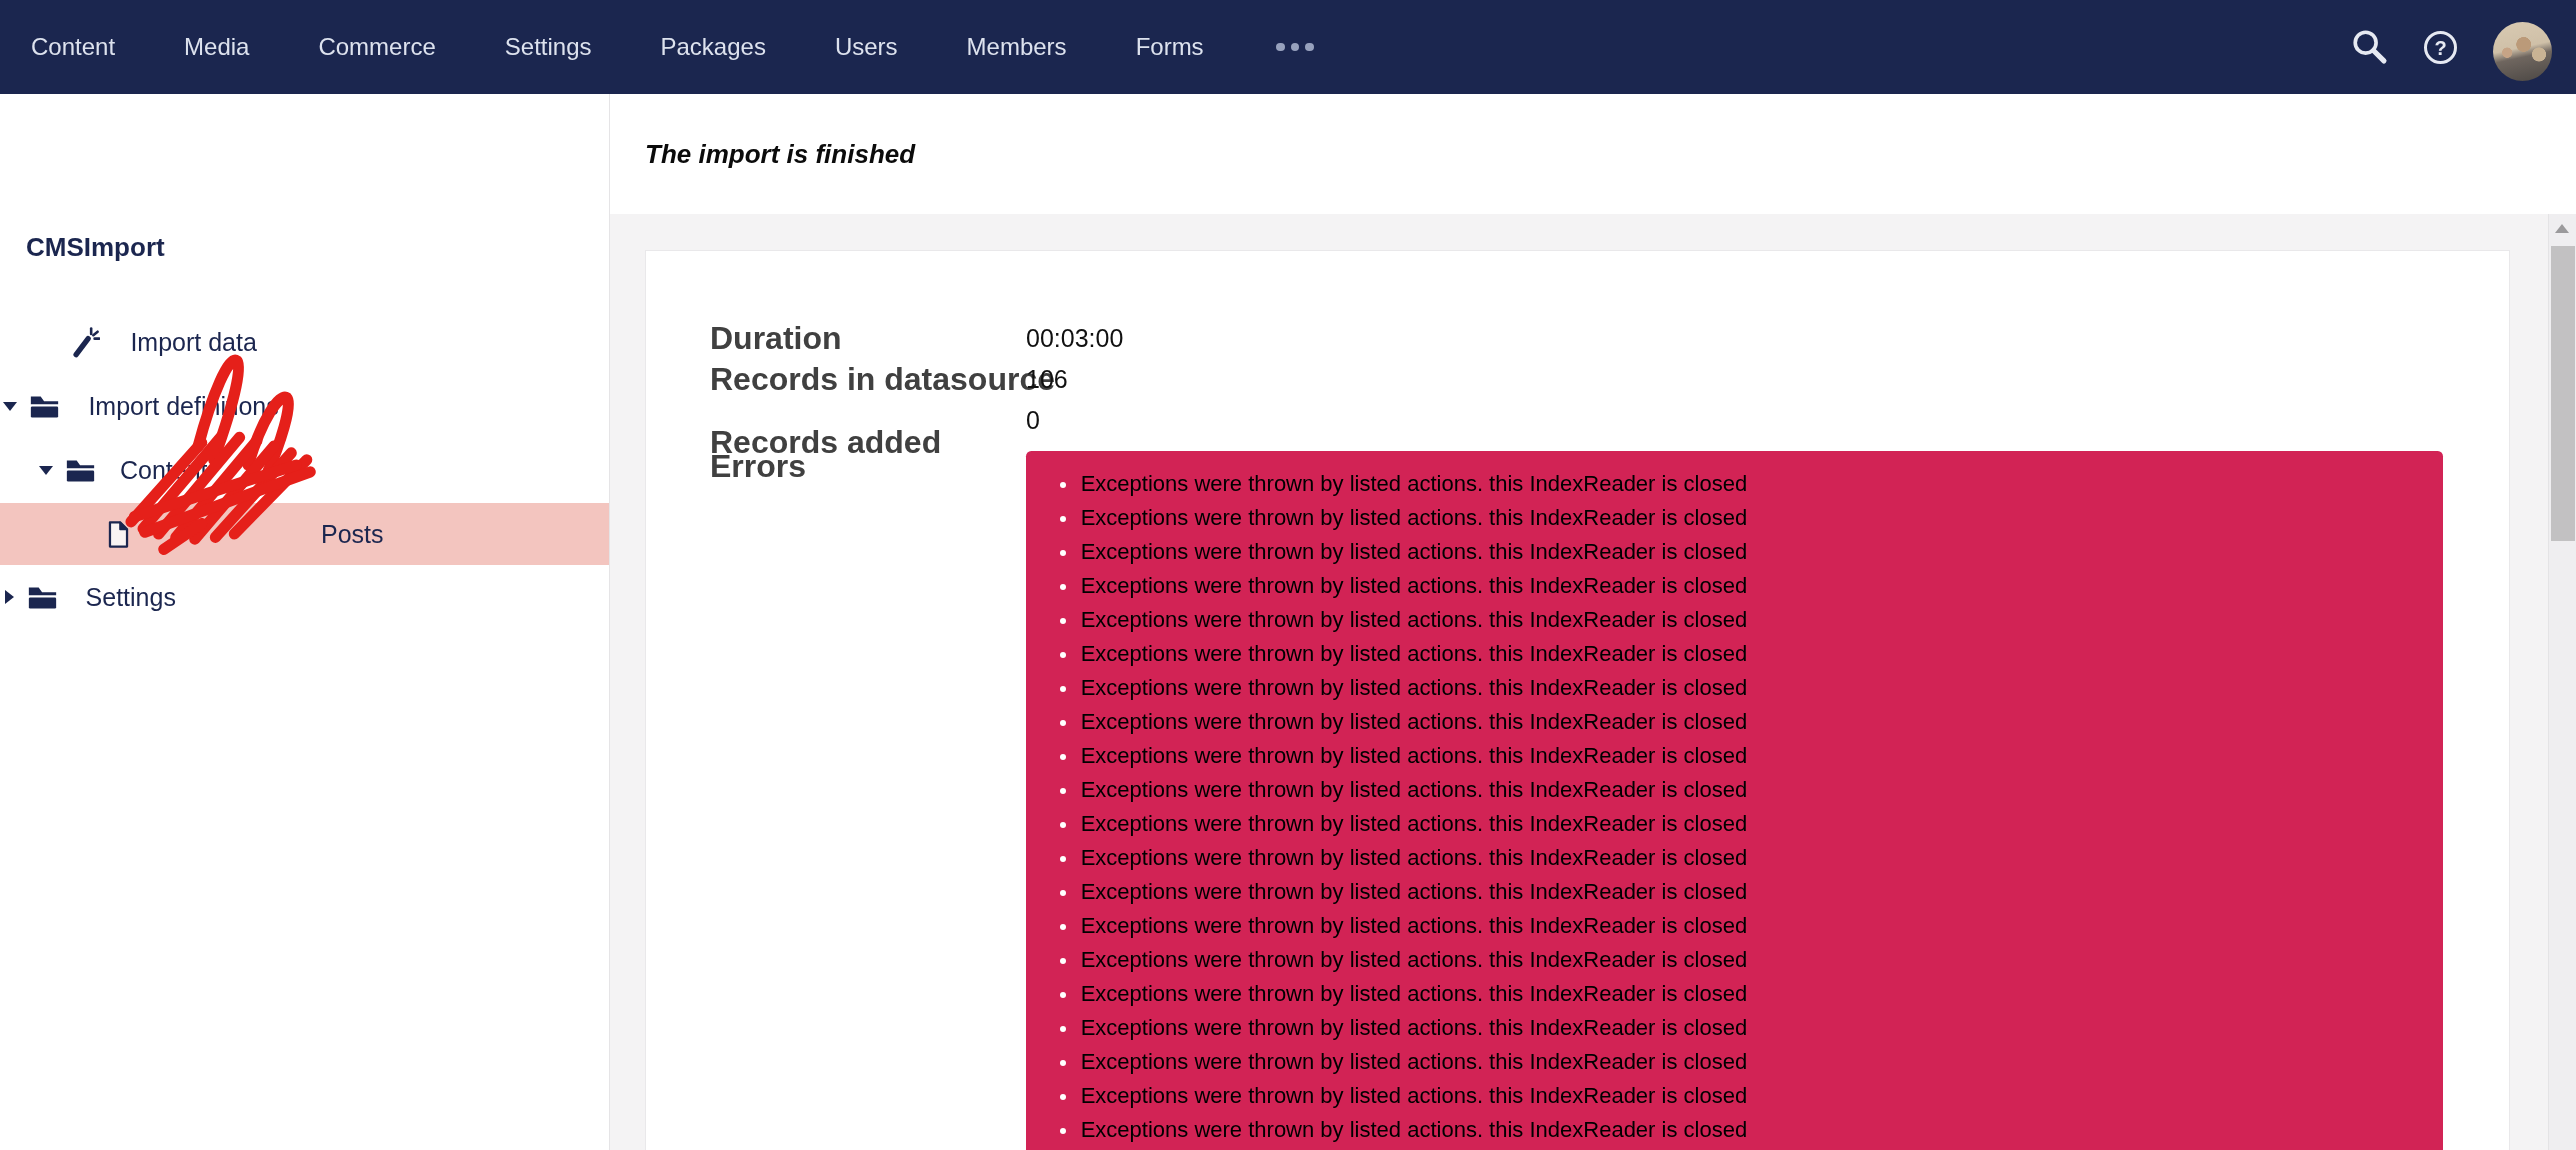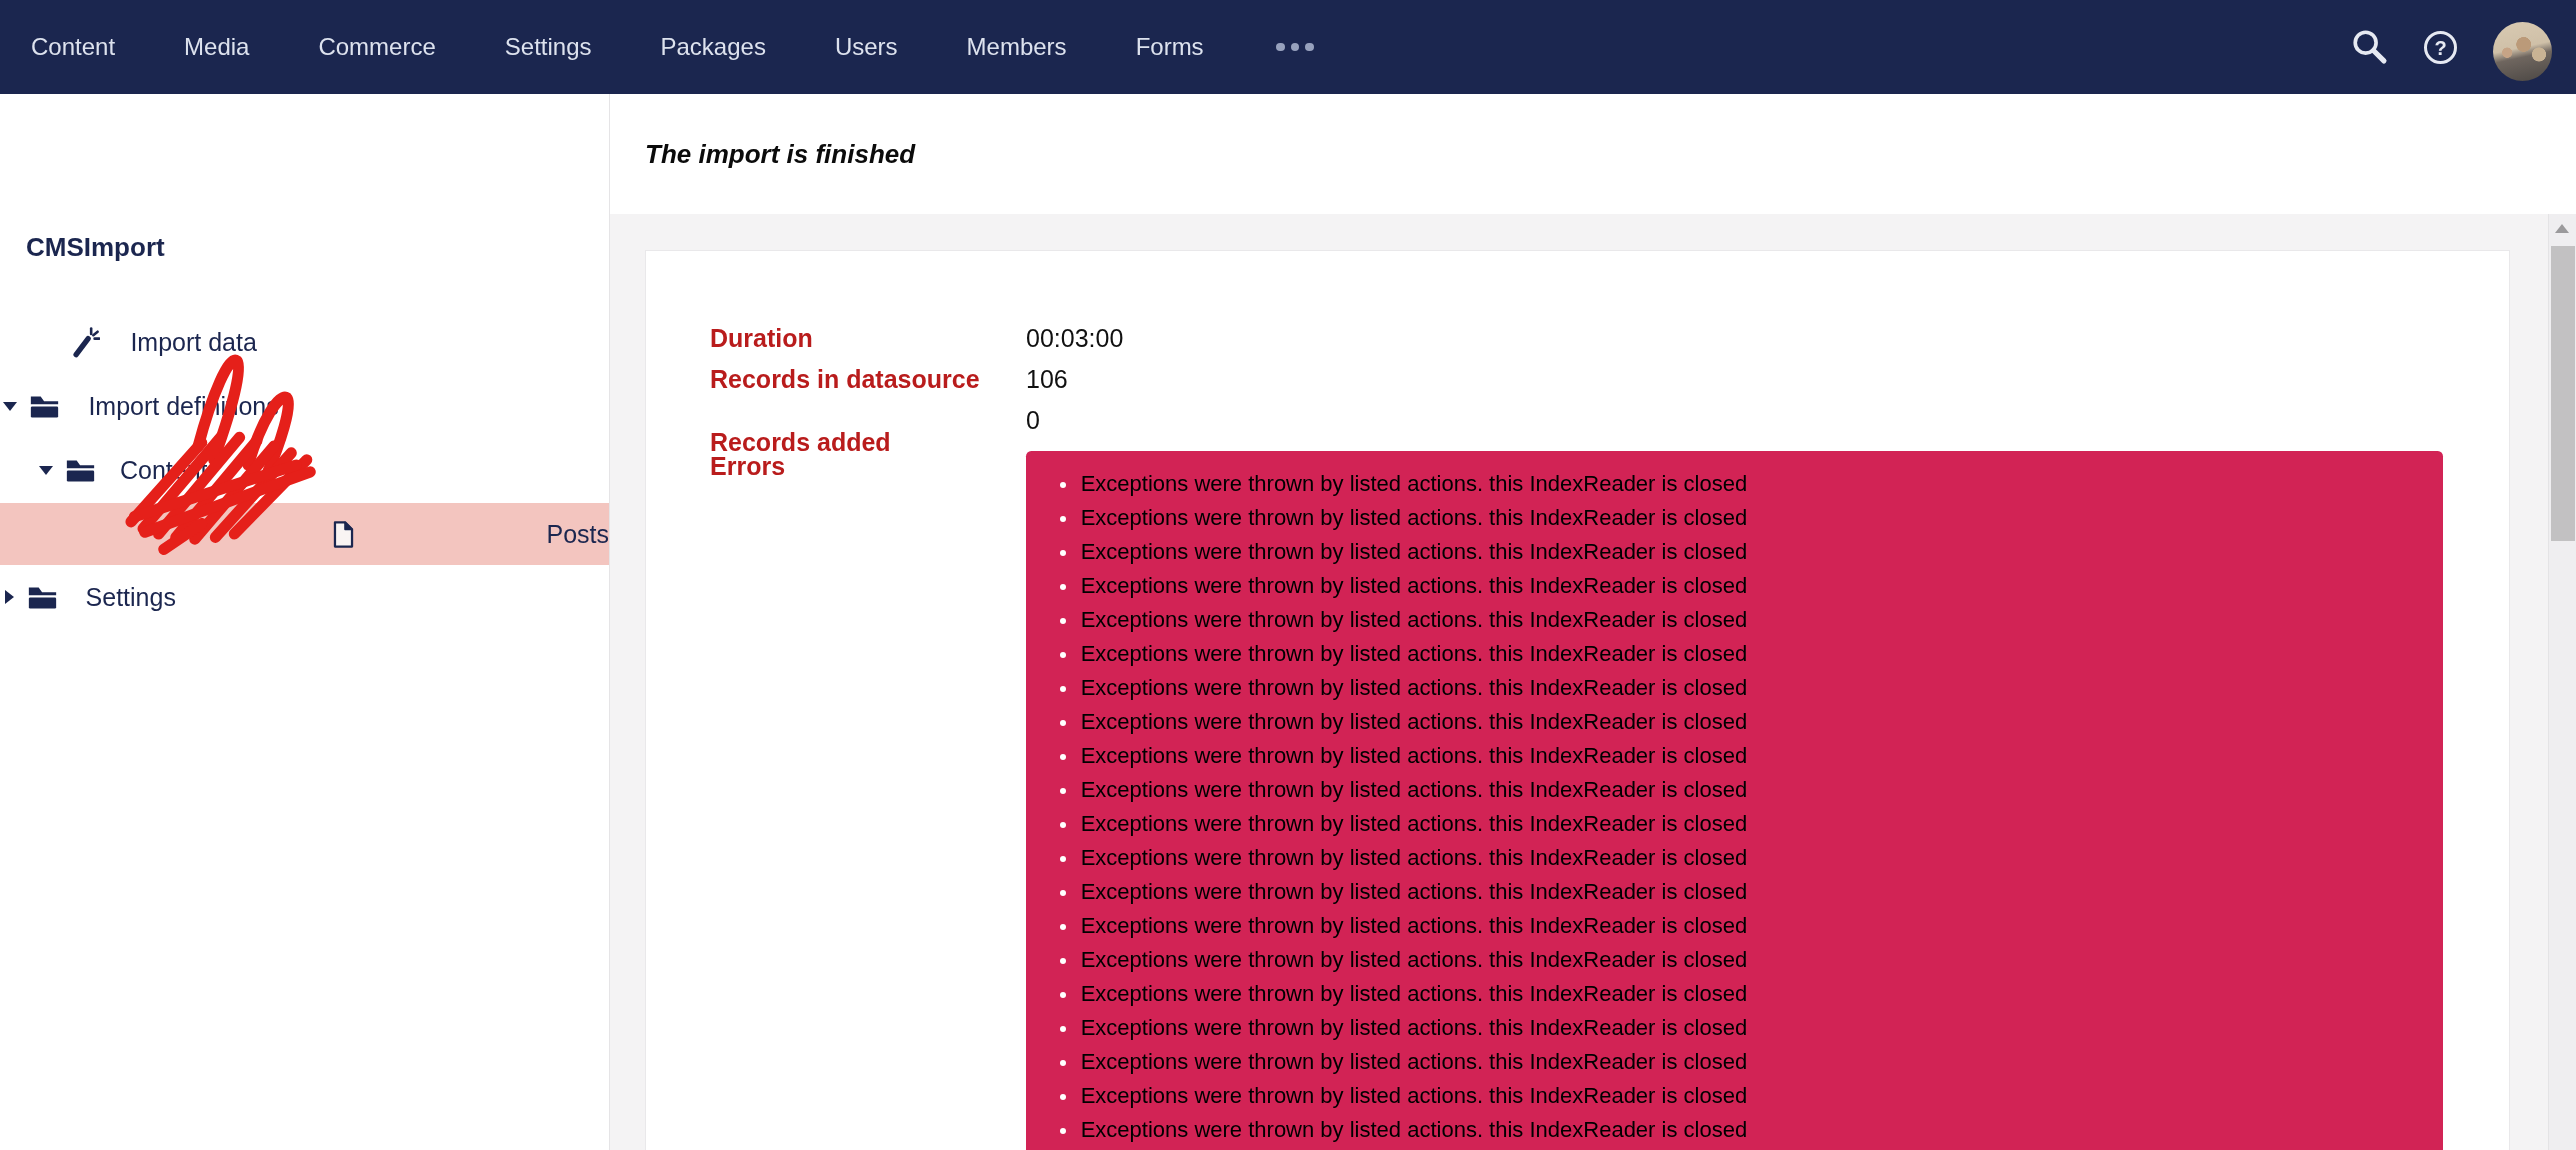--- a/index.html
+++ b/index.html
@@ -64,21 +64,21 @@
   .main-title{padding-left:35px;font-size:26px;font-weight:bold;color:#0b0b0b;font-style:italic;}
   .workspace{
     position:absolute;left:610px;top:214px;width:1966px;height:936px;
     background:var(--page-bg,#f4f3f4);
   }
   .panel{
     position:absolute;left:35px;top:36px;width:1865px;height:948px;background:#fff;
     border:0.9px solid #e9e8ea;box-sizing:border-box;
   }
   .stat-label{
-    position:absolute;left:64px;font-size:25px;font-weight:bold;color:#b91c1c;line-height:31px;
+    position:absolute;left:64px;font-size:32px;font-weight:bold;color:#404040;line-height:31px;
   }
   .stat-value{
     position:absolute;left:380px;font-size:25px;color:#111;line-height:31px;
   }
   .error-box{
     position:absolute;left:380px;top:200px;width:1417px;height:776px;
     background:var(--error-bg,#d22355);border-radius:5.2px;color:#fff;
     overflow:hidden;
   }
   .error-box ul{
@@ -167,21 +167,21 @@
     <span class="caret down" style="margin-left:39px;"></span>
     <span class="t-icon" style="margin-left:13px;width:29px;">
       <svg width="29" height="24" viewBox="0 0 34 28" fill="#1b264f">
         <path d="M1 3 h11.5 l4 5.5 H33 v3.5 H1 z"></path>
         <rect x="1" y="14.5" width="32" height="13" rx="1.5"></rect>
       </svg>
     </span>
     <span style="margin-left:25px;">Content</span>
   </div>
 
-  <div class="tree-row selected" style="top:409px;justify-content:flex-end;">
+  <div class="tree-row selected" style="top:409px;">
     <span class="t-icon" style="margin-left:108px;width:21px;">
       <svg width="21" height="27" viewBox="0 0 24 31" fill="none">
         <path d="M2.2 1.6 H13.8 L21.8 9.6 V29.4 H2.2 Z" fill="#f9f4f3" stroke="#1b264f" stroke-width="2.6" stroke-linejoin="round"></path>
         <path d="M13.8 1.6 L21.8 9.6 H13.8 Z" fill="#1b264f" stroke="#1b264f" stroke-width="2" stroke-linejoin="round"></path>
       </svg>
     </span>
     <span style="margin-left:192px;">Posts</span>
   </div>
 
   <div class="tree-row" style="top:472px;">

